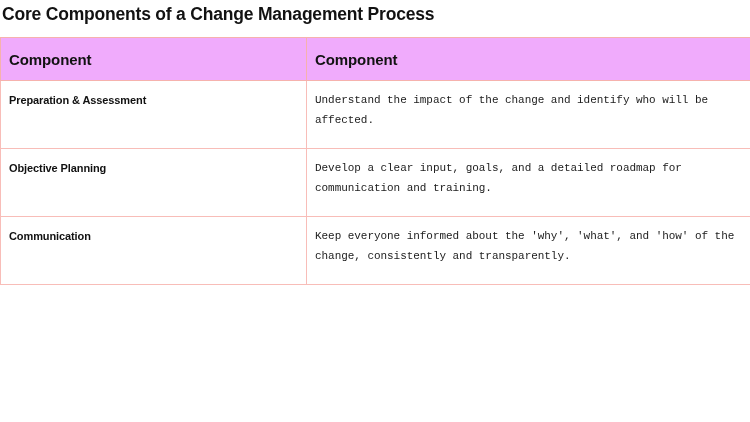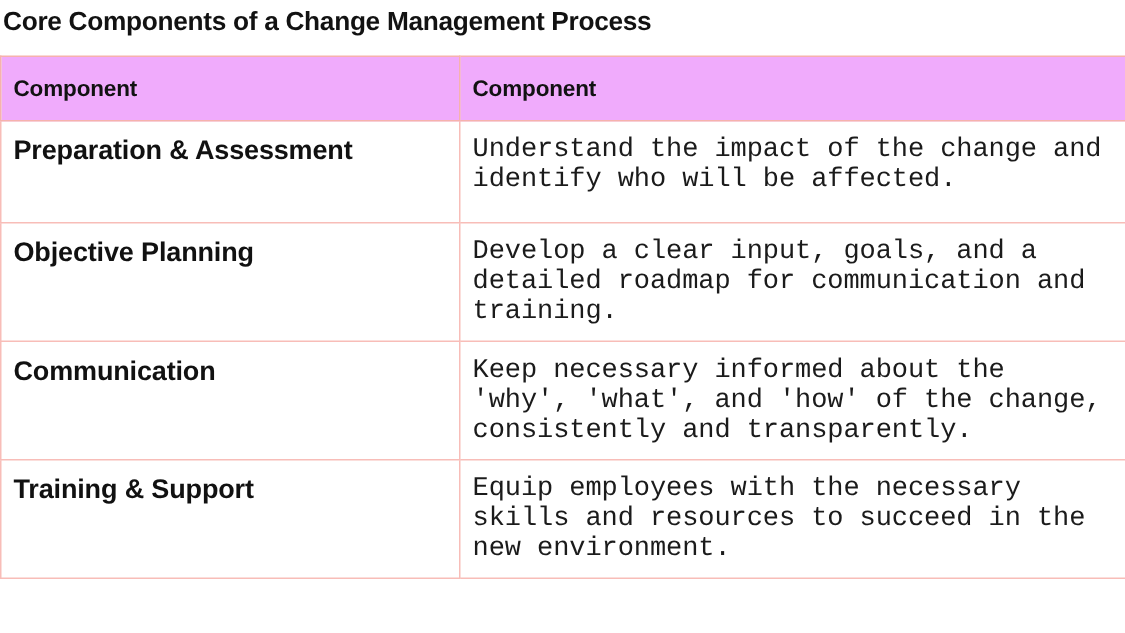--- a/index.html
+++ b/index.html
@@ -61,21 +61,21 @@
     letter-spacing: -0.1px;
     box-sizing: border-box;
   }
   table.data-table tbody td {
     border: 1px solid #f8bdb8;
     background: #ffffff;
     vertical-align: top;
     height: 68px;
     padding: 9px 10px 9px 8px;
     box-sizing: border-box;
-    font-size: 18px;
+    font-size: 11px;
     line-height: 20px;
     color: #1b1b1b;
   }
   table.data-table tbody td.cell-component {
     font-weight: bold;
     letter-spacing: -0.1px;
     color: #111111;
   }
   table.data-table tbody td.cell-objective {
     font-weight: normal;
@@ -106,23 +106,19 @@
         <tr>
           <td class="cell-component">Preparation &amp; Assessment</td>
           <td class="cell-objective">Understand the impact of the change and identify who will be affected.</td>
         </tr>
         <tr>
           <td class="cell-component">Objective Planning</td>
           <td class="cell-objective">Develop a clear input, goals, and a detailed roadmap for communication and training.</td>
         </tr>
         <tr>
           <td class="cell-component">Communication</td>
-          <td class="cell-objective">Keep necessary informed about the 'why', 'what', and 'how' of the change, consistently and transparently.</td>
-        </tr>
-        <tr>
-          <td class="cell-component">Training &amp; Support</td>
-          <td class="cell-objective">Equip employees with the necessary skills and resources to succeed in the new environment.</td>
+          <td class="cell-objective">Keep everyone informed about the 'why', 'what', and 'how' of the change, consistently and transparently.</td>
         </tr>
       </tbody>
     </table>
   </div>
 
 </div>
 
 </body></html>

